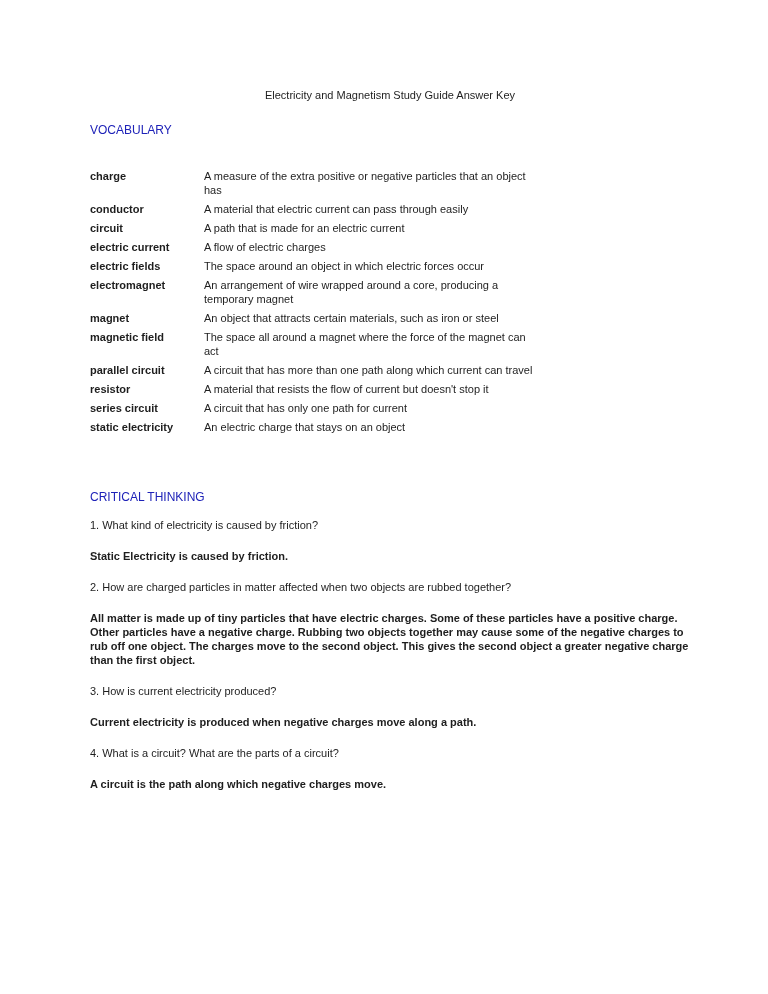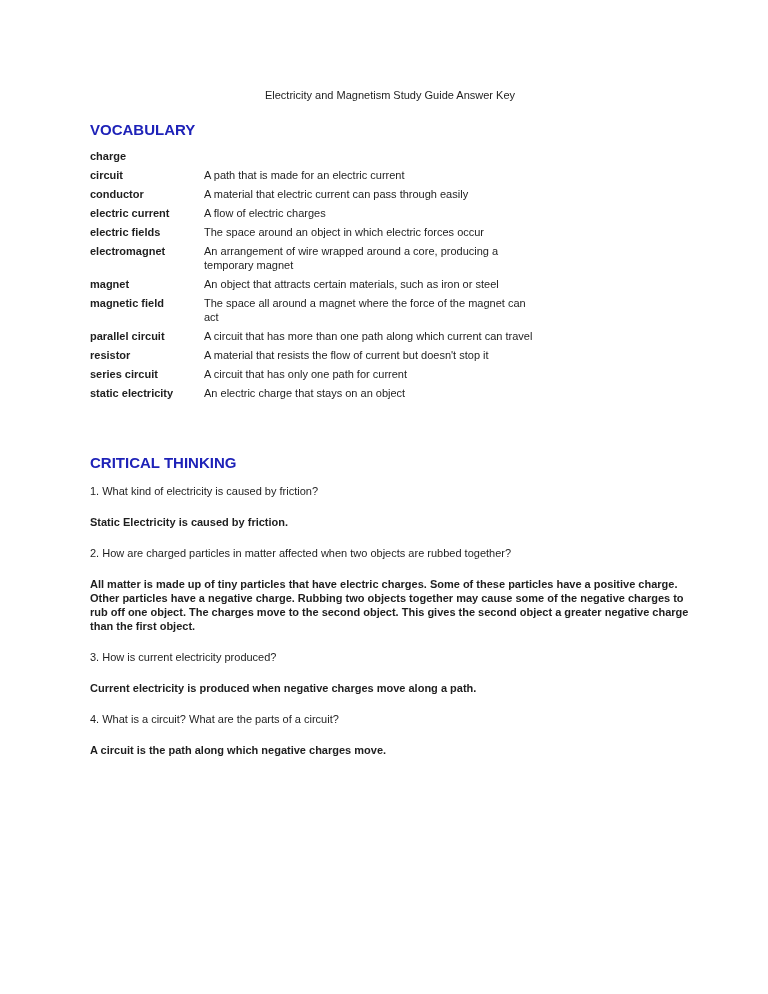--- a/index.html
+++ b/index.html
@@ -25,28 +25,28 @@
   }
   .doc-title {
     font-size: 11px;
     font-weight: normal;
     text-align: center;
     line-height: 14px;
     margin: 0;
     color: #1e1e1e;
   }
   .section-heading {
-    font-size: 15px;
-    font-weight: bold;
+    font-size: 12px;
+    font-weight: normal;
     color: #1e22b8;
     line-height: 14px;
     margin: 21px 0 0 0;
   }
   .vocab-list {
-    margin-top: 12px;
+    margin-top: 32px;
   }
   .vocab-row {
     display: flex;
     align-items: flex-start;
     margin-bottom: 5px;
     line-height: 14px;
   }
   .vocab-term {
     flex: 0 0 114px;
     width: 114px;
@@ -80,28 +80,29 @@
 <div class="page">
   <div class="content">
 
     <p class="doc-title">Electricity and Magnetism Study Guide Answer Key</p>
 
     <p class="section-heading">VOCABULARY</p>
 
     <div class="vocab-list">
         <div class="vocab-row">
           <span class="vocab-term">charge</span>
+          <span class="vocab-def">A measure of the extra positive or negative particles that an object has</span>
+        </div>
+        <div class="vocab-row">
+          <span class="vocab-term">conductor</span>
+          <span class="vocab-def">A material that electric current can pass through easily</span>
         </div>
         <div class="vocab-row">
           <span class="vocab-term">circuit</span>
           <span class="vocab-def">A path that is made for an electric current</span>
-        </div>
-        <div class="vocab-row">
-          <span class="vocab-term">conductor</span>
-          <span class="vocab-def">A material that electric current can pass through easily</span>
         </div>
         <div class="vocab-row">
           <span class="vocab-term">electric current</span>
           <span class="vocab-def">A flow of electric charges</span>
         </div>
         <div class="vocab-row">
           <span class="vocab-term">electric fields</span>
           <span class="vocab-def">The space around an object in which electric forces occur</span>
         </div>
         <div class="vocab-row">

